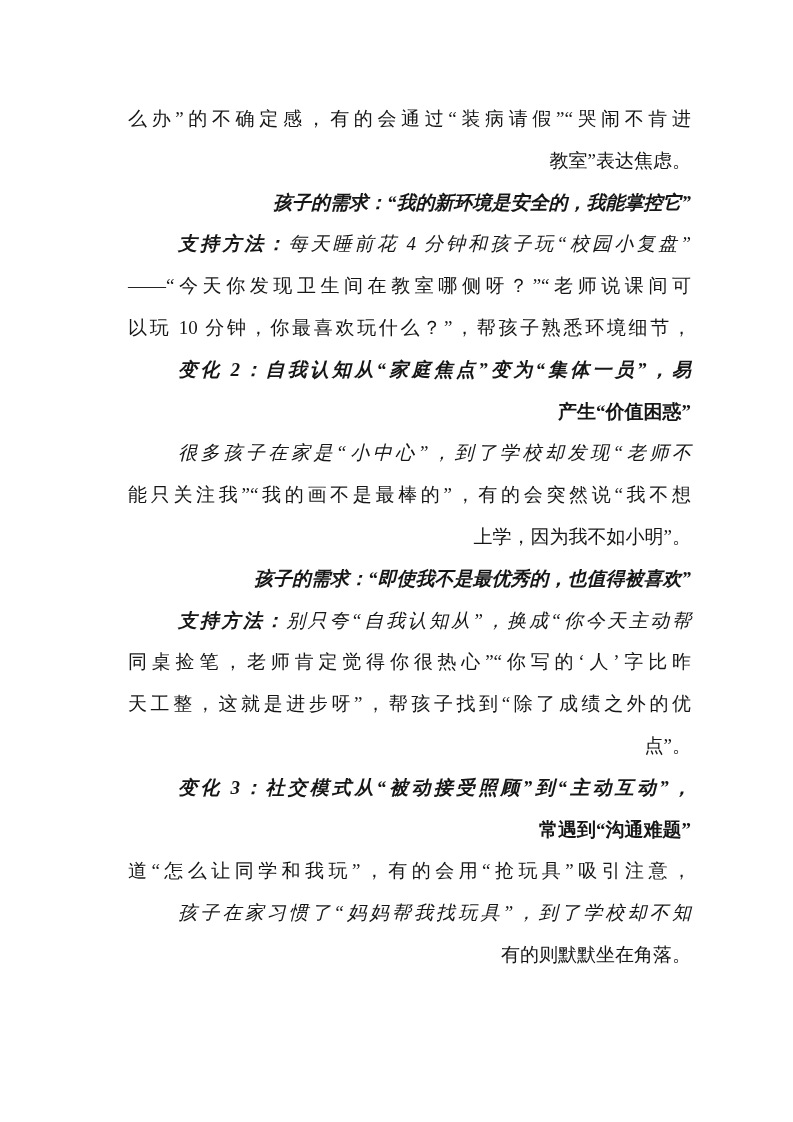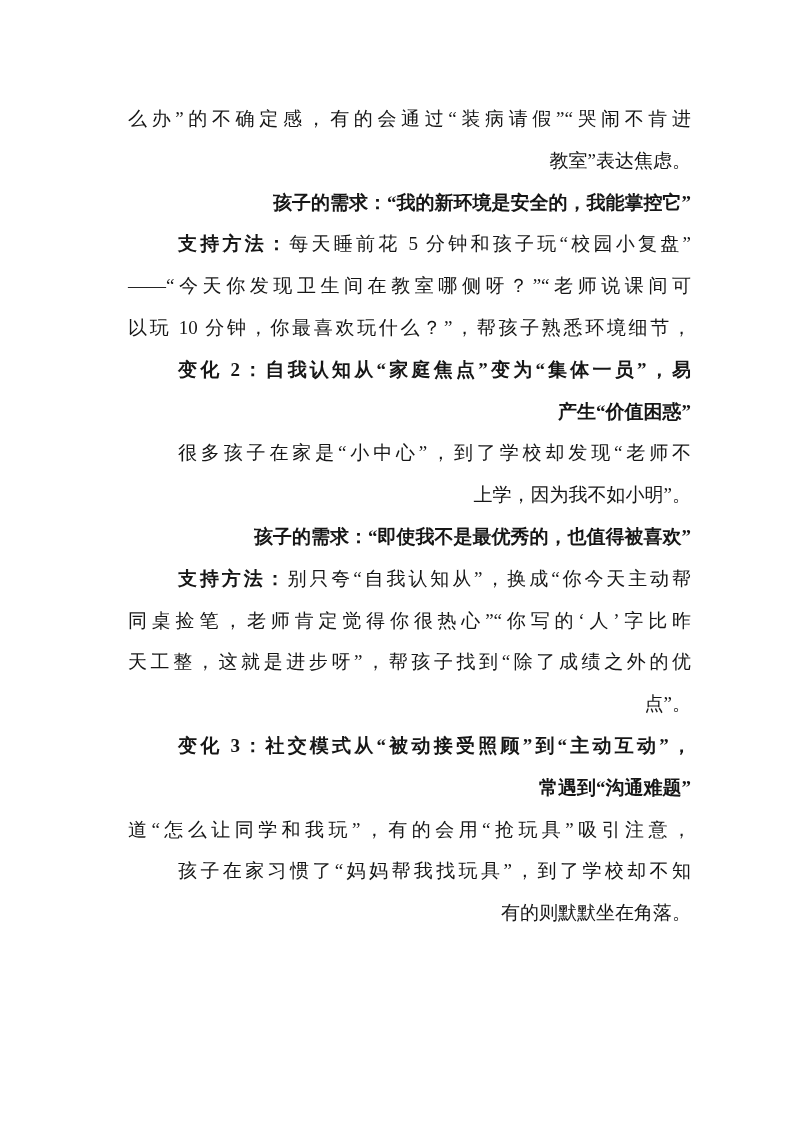--- a/index.html
+++ b/index.html
@@ -32,38 +32,40 @@
     text-align: justify;
     text-align-last: justify;
   }
   
   .l {
     text-align: right;
   }
   
   .ind {
     padding-left: 50px;
+    font-style: italic;
   }
   .b {
     font-weight: 700;
   }
 </style>
 </head>
 <body>
 
 <div class="doc-body">
   <div class="ln j"><span>么办”的不确定感，有的会通过“装病请假”“哭闹不肯进</span></div>
   <div class="ln l"><span>教室”表达焦虑。</span></div>
   <div class="ln l ind"><span class="b">孩子的需求：“我的新环境是安全的，我能掌控它”</span></div>
-  <div class="ln j ind"><span class="b">支持方法：</span><span>每天睡前花 5 分钟和孩子玩“校园小复盘”</span></div>
+  <div class="ln j ind"><span class="b">支持方法：</span><span>每天睡前花 4 分钟和孩子玩“校园小复盘”</span></div>
   <div class="ln j"><span>——“今天你发现卫生间在教室哪侧呀？”“老师说课间可</span></div>
   <div class="ln j"><span>以玩 10 分钟，你最喜欢玩什么？”，帮孩子熟悉环境细节，</span></div>
   <div class="ln j ind"><span class="b">变化 2：自我认知从“家庭焦点”变为“集体一员”，易</span></div>
   <div class="ln l"><span class="b">产生“价值困惑”</span></div>
   <div class="ln j ind"><span>很多孩子在家是“小中心”，到了学校却发现“老师不</span></div>
+  <div class="ln j"><span>能只关注我”“我的画不是最棒的”，有的会突然说“我不想</span></div>
   <div class="ln l"><span>上学，因为我不如小明”。</span></div>
   <div class="ln l ind"><span class="b">孩子的需求：“即使我不是最优秀的，也值得被喜欢”</span></div>
   <div class="ln j ind"><span class="b">支持方法：</span><span>别只夸“自我认知从”，换成“你今天主动帮</span></div>
   <div class="ln j"><span>同桌捡笔，老师肯定觉得你很热心”“你写的‘人’字比昨</span></div>
   <div class="ln j"><span>天工整，这就是进步呀”，帮孩子找到“除了成绩之外的优</span></div>
   <div class="ln l"><span>点”。</span></div>
   <div class="ln j ind"><span class="b">变化 3：社交模式从“被动接受照顾”到“主动互动”，</span></div>
   <div class="ln l"><span class="b">常遇到“沟通难题”</span></div>
   <div class="ln j"><span>道“怎么让同学和我玩”，有的会用“抢玩具”吸引注意，</span></div>
   <div class="ln j ind"><span>孩子在家习惯了“妈妈帮我找玩具”，到了学校却不知</span></div>

